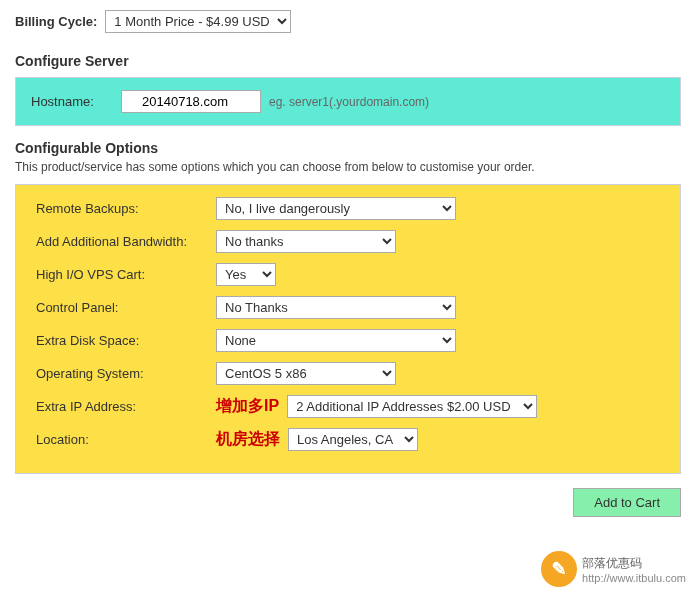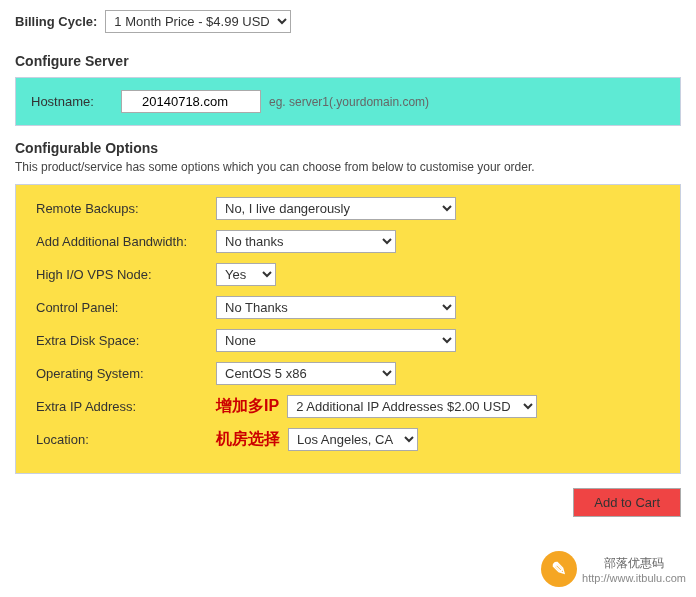--- a/index.html
+++ b/index.html
@@ -112,21 +112,21 @@
       font-size: 16px;
       margin-right: 8px;
     }
     .location-label-cn {
       color: #cc0000;
       font-weight: bold;
       font-size: 16px;
       margin-right: 8px;
     }
     .add-to-cart-btn {
-      background: #ef4444;
+      background: #86efac;
       border: 1px solid #aaa;
       padding: 6px 20px;
       font-size: 13px;
       cursor: pointer;
       color: #333;
       margin-left: auto;
       display: block;
     }
     .watermark {
       position: fixed;
@@ -144,21 +144,20 @@
       display: flex;
       align-items: center;
       justify-content: center;
       color: #fff;
       font-size: 18px;
       font-weight: bold;
     }
     .watermark-text {
       font-size: 12px;
       color: #666;
-      text-align: center;
     }
     .watermark-url {
       font-size: 11px;
       color: #888;
     }
     .btn-row {
       display: flex;
       justify-content: center;
       margin-top: 10px;
     }
@@ -208,21 +207,21 @@
         <select class="medium-select">
           <option>No thanks</option>
           <option>10GB</option>
           <option>20GB</option>
           <option>50GB</option>
         </select>
       </div>
     </div>
 
     <div class="option-row">
-      <span class="option-label">High I/O VPS Node:</span>
+      <span class="option-label">High I/O VPS Cart:</span>
       <div class="option-control">
         <select class="small-select">
           <option>Yes</option>
           <option>No</option>
         </select>
       </div>
     </div>
 
     <div class="option-row">
       <span class="option-label">Control Panel:</span>

